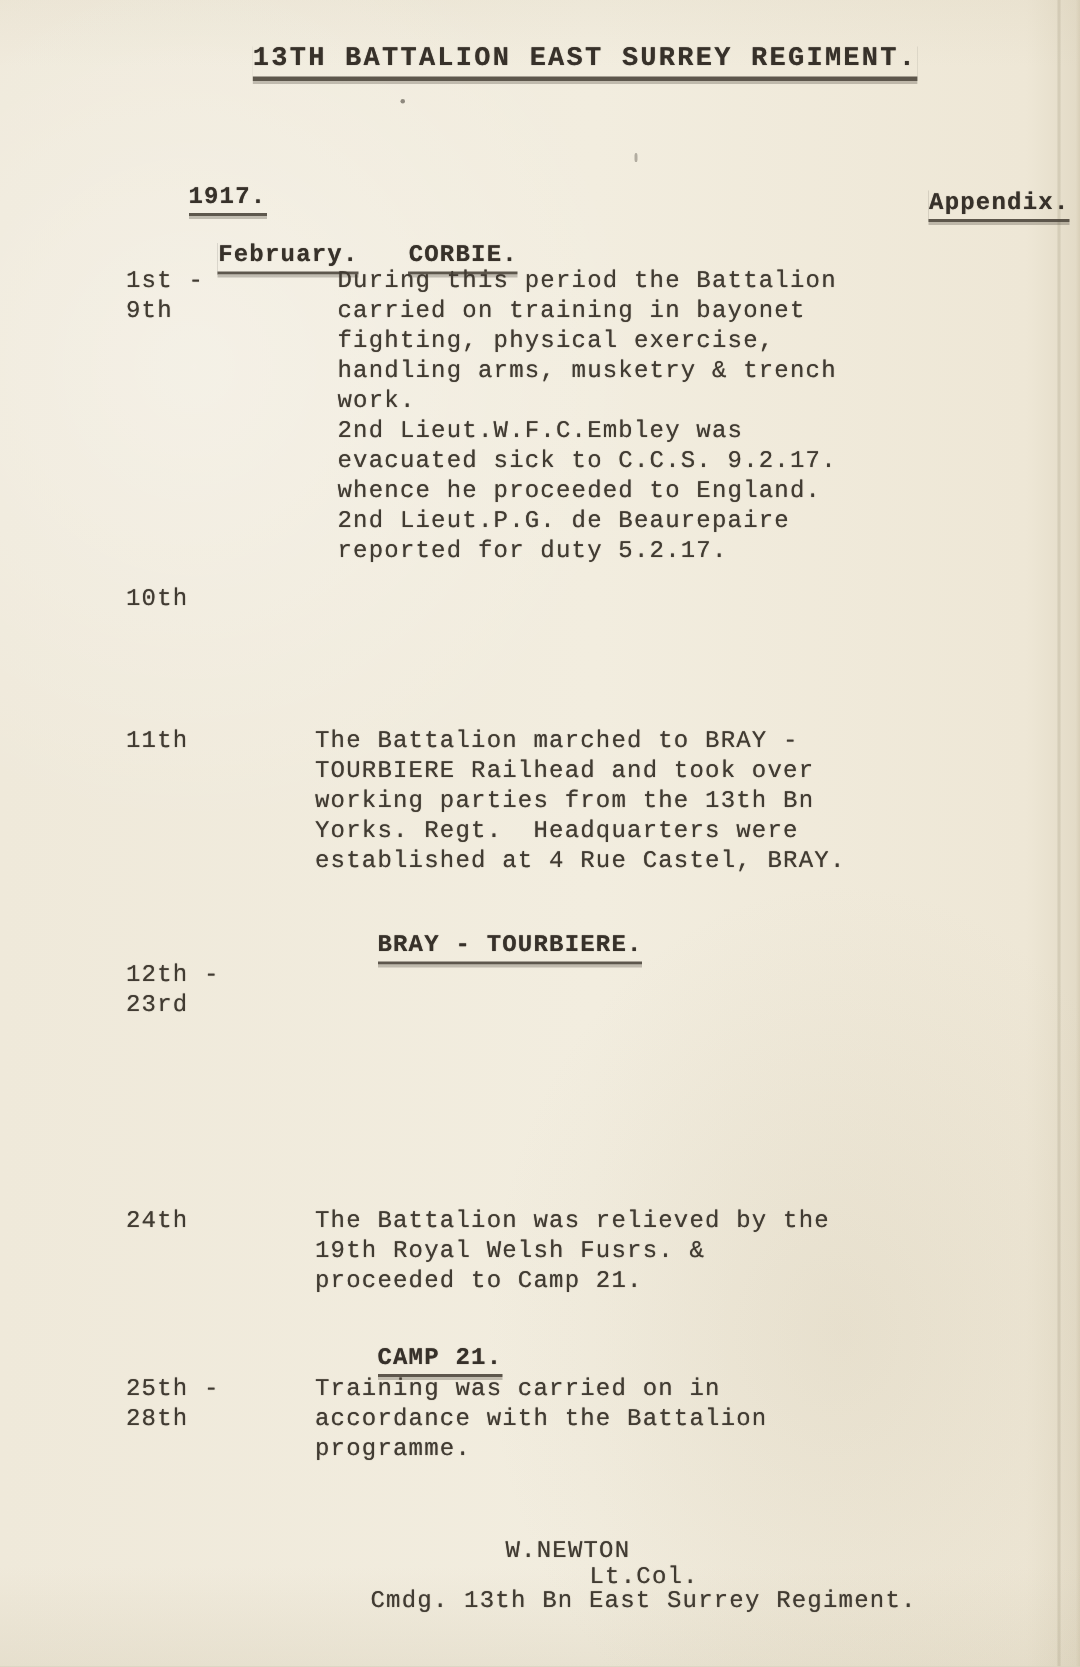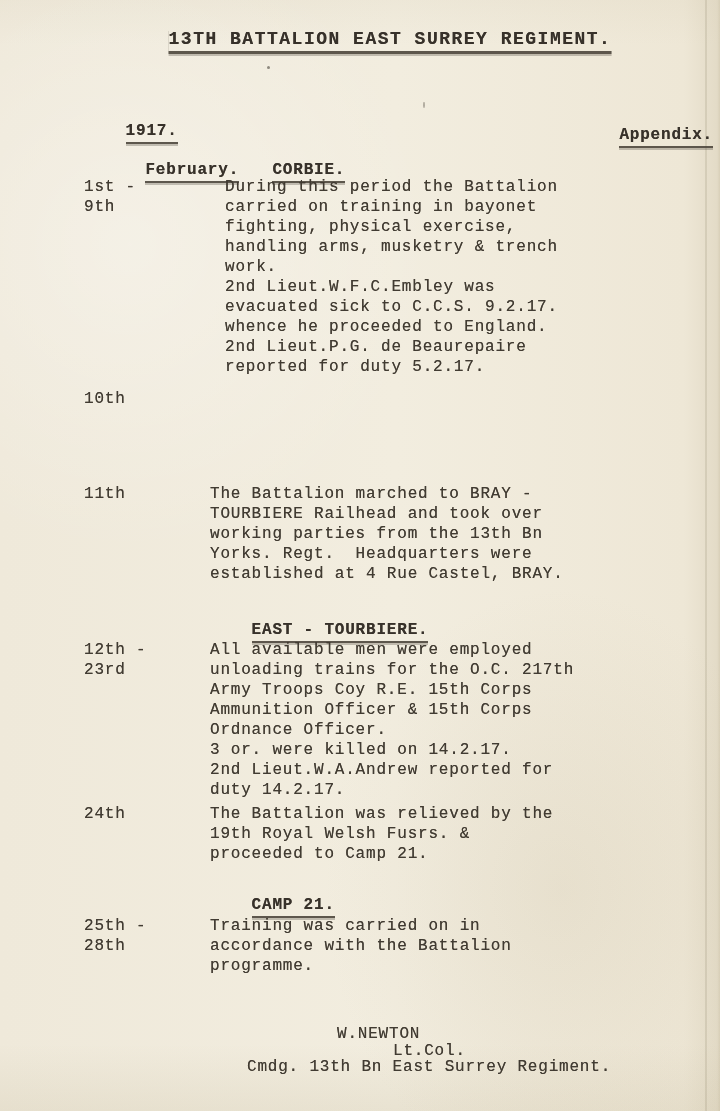--- a/index.html
+++ b/index.html
@@ -106,33 +106,25 @@
   <div class="entry e2">
     <div class="date">11th</div>
     <div class="body">The Battalion marched to BRAY -
 TOURBIERE Railhead and took over
 working parties from the 13th Bn
 Yorks. Regt.  Headquarters were
 established at 4 Rue Castel, BRAY.</div>
   </div>
 
   <div class="t place-heading h-bray bold">
-    <span class="ul">EAST - TOURBIERE.</span>
+    <span class="ul">BRAY - TOURBIERE.</span>
   </div>
   <div class="entry e3">
     <div class="date">12th -
 23rd</div>
-    <div class="body">All available men were employed
-unloading trains for the O.C. 217th
-Army Troops Coy R.E. 15th Corps
-Ammunition Officer &amp; 15th Corps
-Ordnance Officer.
-3 or. were killed on 14.2.17.
-2nd Lieut.W.A.Andrew reported for
-duty 14.2.17.</div>
   </div>
 
   <div class="entry e4">
     <div class="date">24th</div>
     <div class="body">The Battalion was relieved by the
 19th Royal Welsh Fusrs. &amp;
 proceeded to Camp 21.</div>
   </div>
 
   <div class="t place-heading h-camp21 bold">

